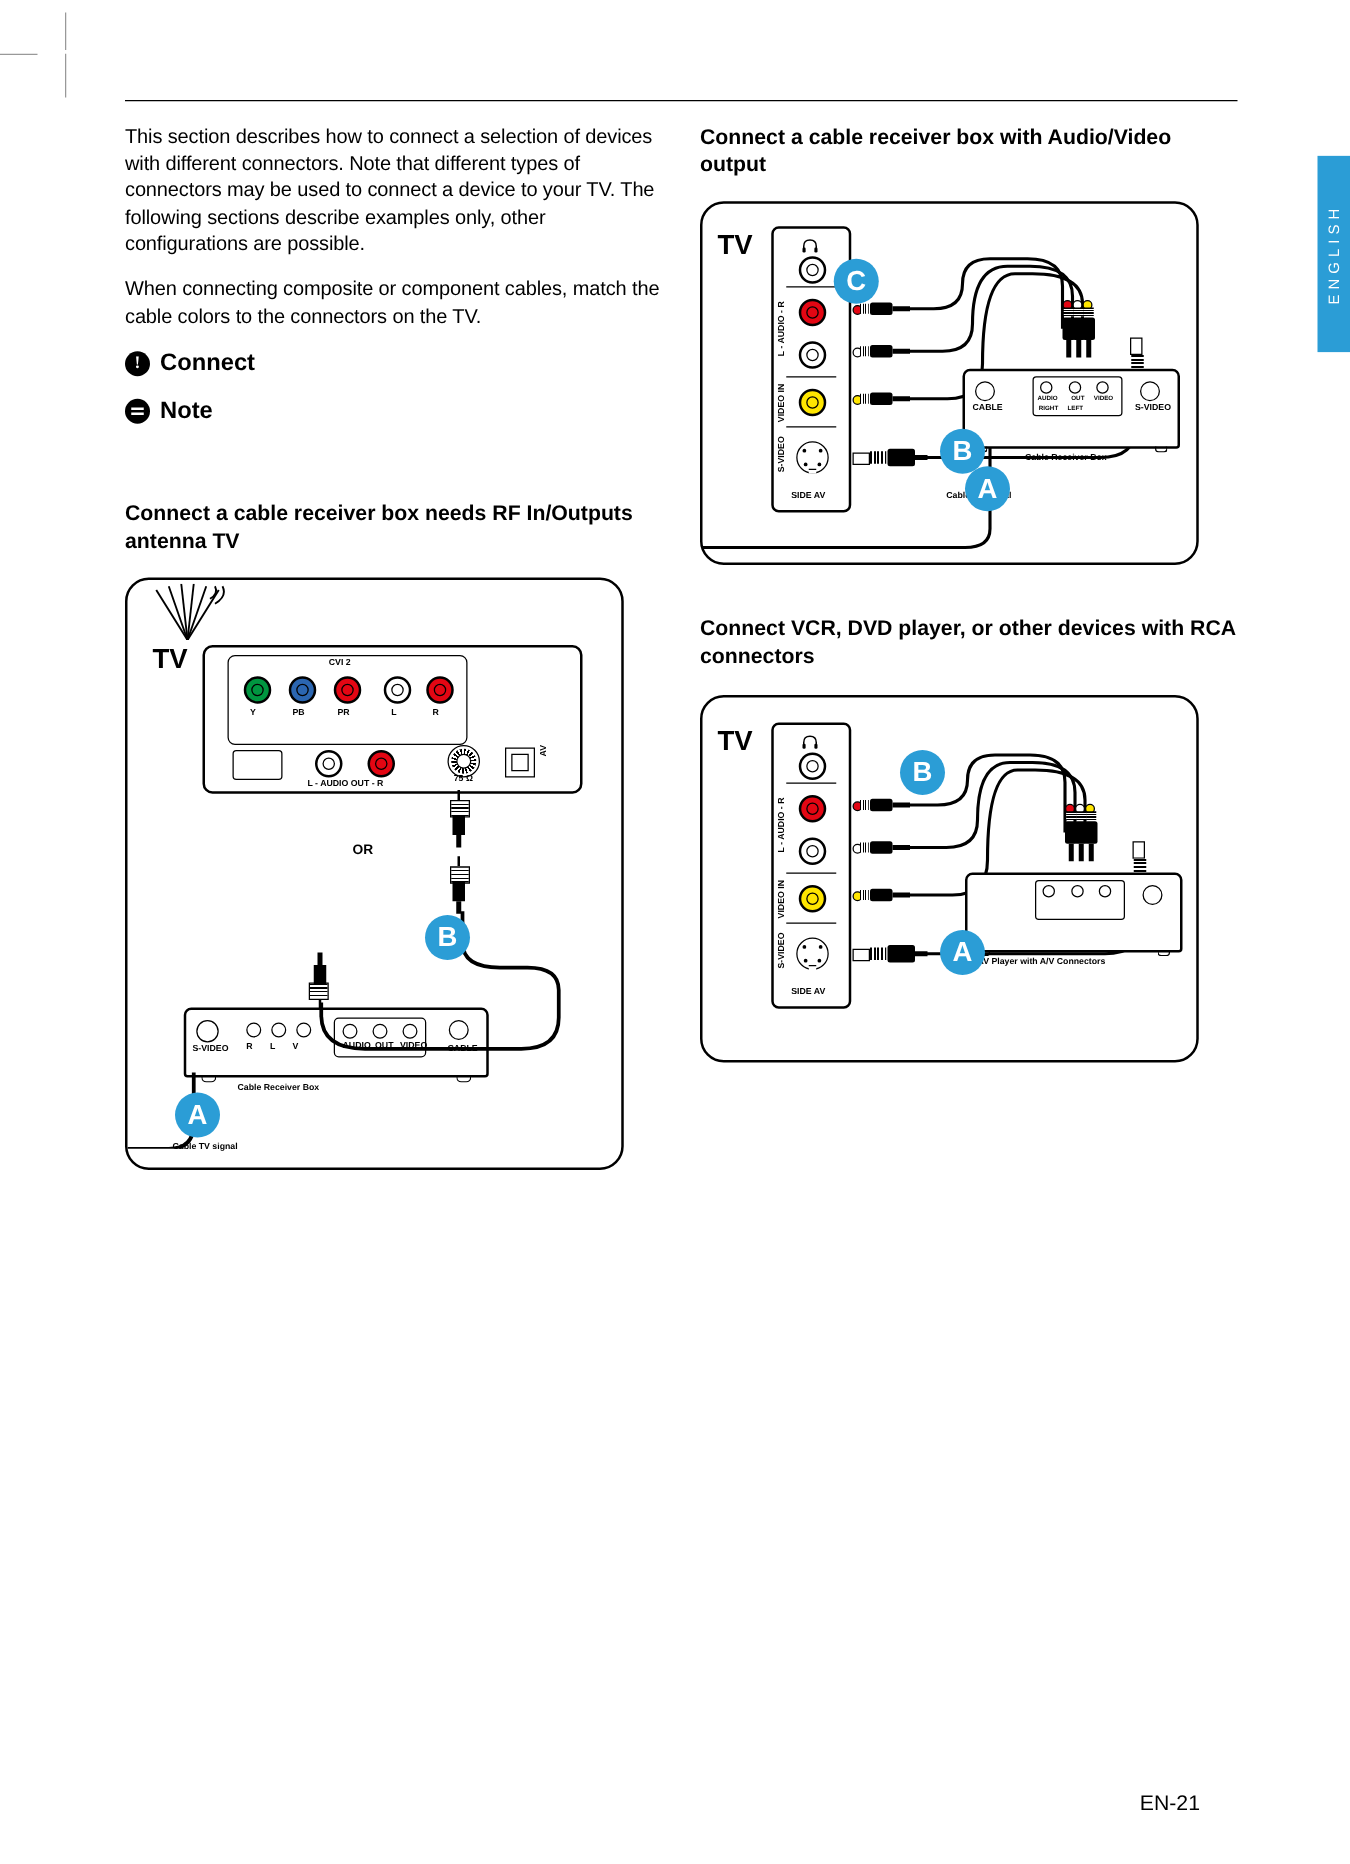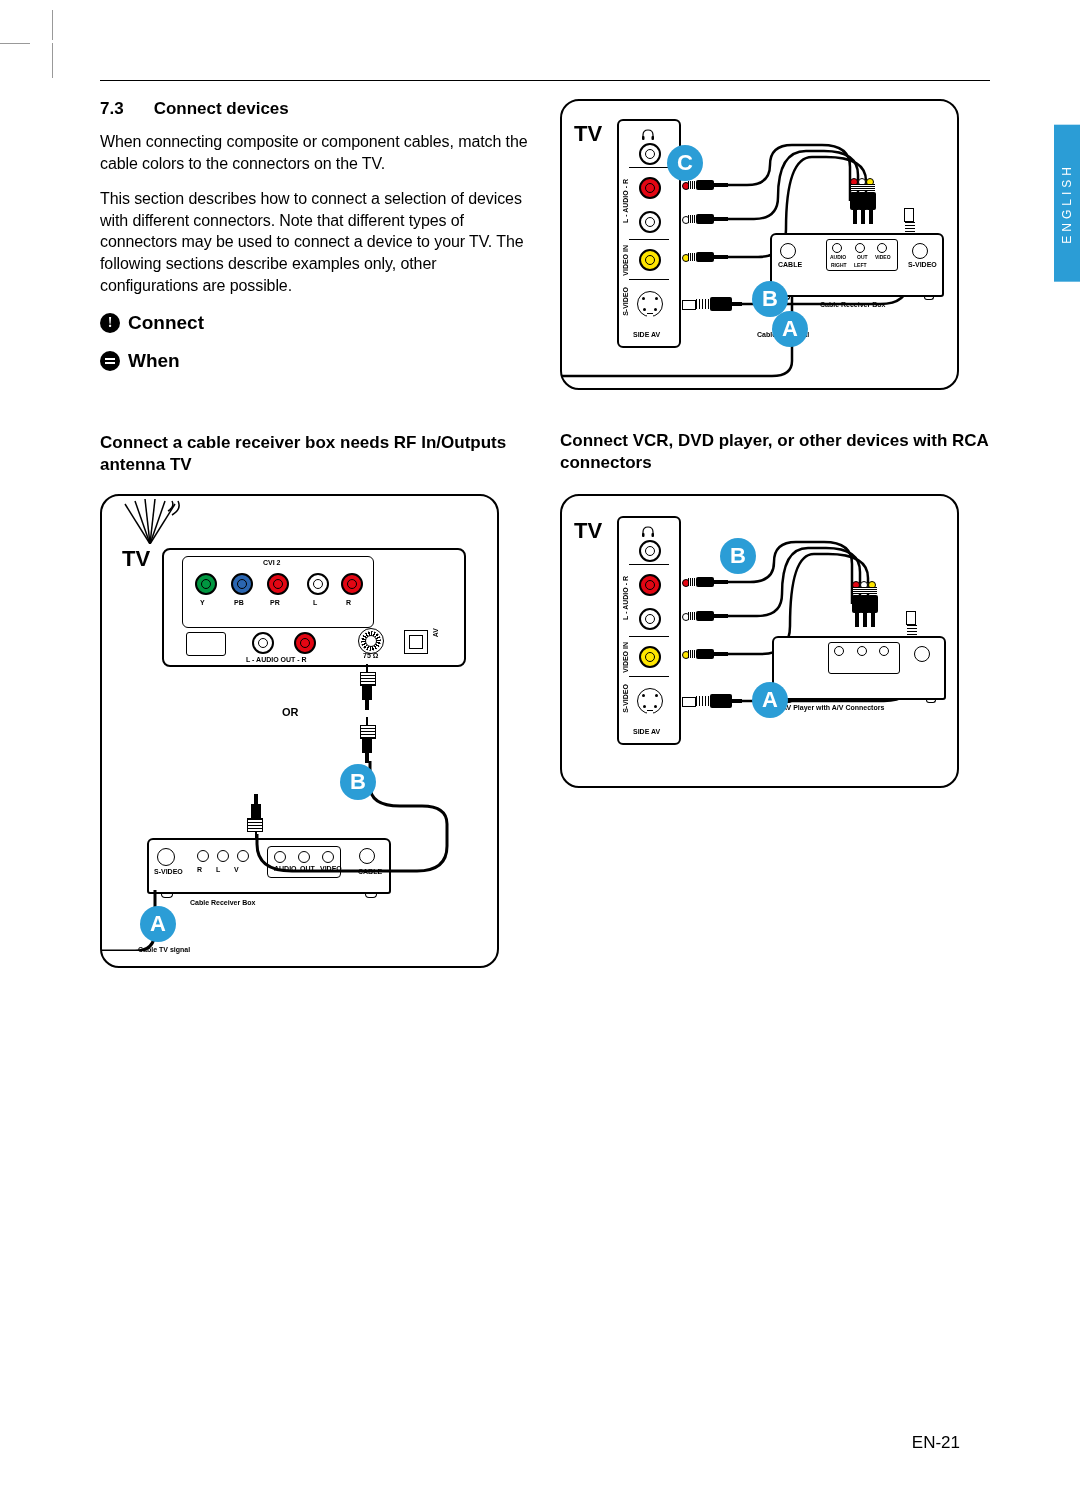--- a/index.html
+++ b/index.html
@@ -275,42 +275,39 @@
 <div class="regmark3"></div>
 
 <div class="lang-tab">ENGLISH</div>
 
 <div class="page">
   <div class="rule"></div>
 
   <div class="cols">
 
     <div class="col">
-      <div class="section-heading">
-        <span class="num">7.3</span><span>Connect devices</span>
-      </div>
+      <div class="para">This section describes how to connect a selection of devices with different connectors. Note that different types of connectors may be used to connect a device to your TV.  The following sections describe examples only, other configurations are possible.</div>
       <div class="para">When connecting composite or component cables, match the cable colors to the connectors on the TV.</div>
-      <div class="para">This section describes how to connect a selection of devices with different connectors. Note that different types of connectors may be used to connect a device to your TV.  The following sections describe examples only, other configurations are possible.</div>
 
       <div class="callout">
         <div class="callout-head">
           <span class="callout-icon">!</span>
           <span>Connect</span>
         </div>
       </div>
 
       <div class="callout">
         <div class="callout-head">
           <span class="callout-icon">
             <svg width="12" height="12" viewBox="0 0 12 12">
                 <rect x="1" y="3" width="10" height="2" fill="#fff"></rect>
                 <rect x="1" y="7" width="10" height="2" fill="#fff"></rect>
               </svg>
           </span>
-          <span>When</span>
+          <span>Note</span>
         </div>
       </div>
 
       <div class="subhead">Connect a cable receiver box needs RF In/Outputs antenna TV</div>
 
       <div class="diagram-box d1">
         <div class="tv-label">TV</div>
 
         <svg class="antenna" viewBox="0 0 60 45">
           <line x1="30" y1="45" x2="5" y2="5" stroke="#000" stroke-width="1.5"></line>
@@ -407,20 +404,21 @@
         </div>
         <div class="device-label" style="top:403px; left:88px;">Cable Receiver Box</div>
 
         <div class="circle-label" style="top:268px; left:238px;">B</div>
         <div class="circle-label" style="top:410px; left:38px;">A</div>
         <div class="device-label" style="top:450px; left:36px;">Cable TV signal</div>
       </div>
     </div>
 
     <div class="col">
+      <div class="subhead right-top">Connect a cable receiver box with Audio/Video output</div>
 
       <div class="diagram-box d2">
         <div class="tv-label">TV</div>
 
         <div class="side-av-panel" style="top:18px; left:55px;">
 
           <svg style="position:absolute; top:8px; left:22px;" width="14" height="12" viewBox="0 0 14 12">
             <path d="M2 10 L2 6 Q2 1 7 1 Q12 1 12 6 L12 10" stroke="#000" fill="none" stroke-width="1.2"></path>
             <rect x="1" y="7" width="2.5" height="4" rx="1" fill="#000"></rect>
             <rect x="10.5" y="7" width="2.5" height="4" rx="1" fill="#000"></rect>

